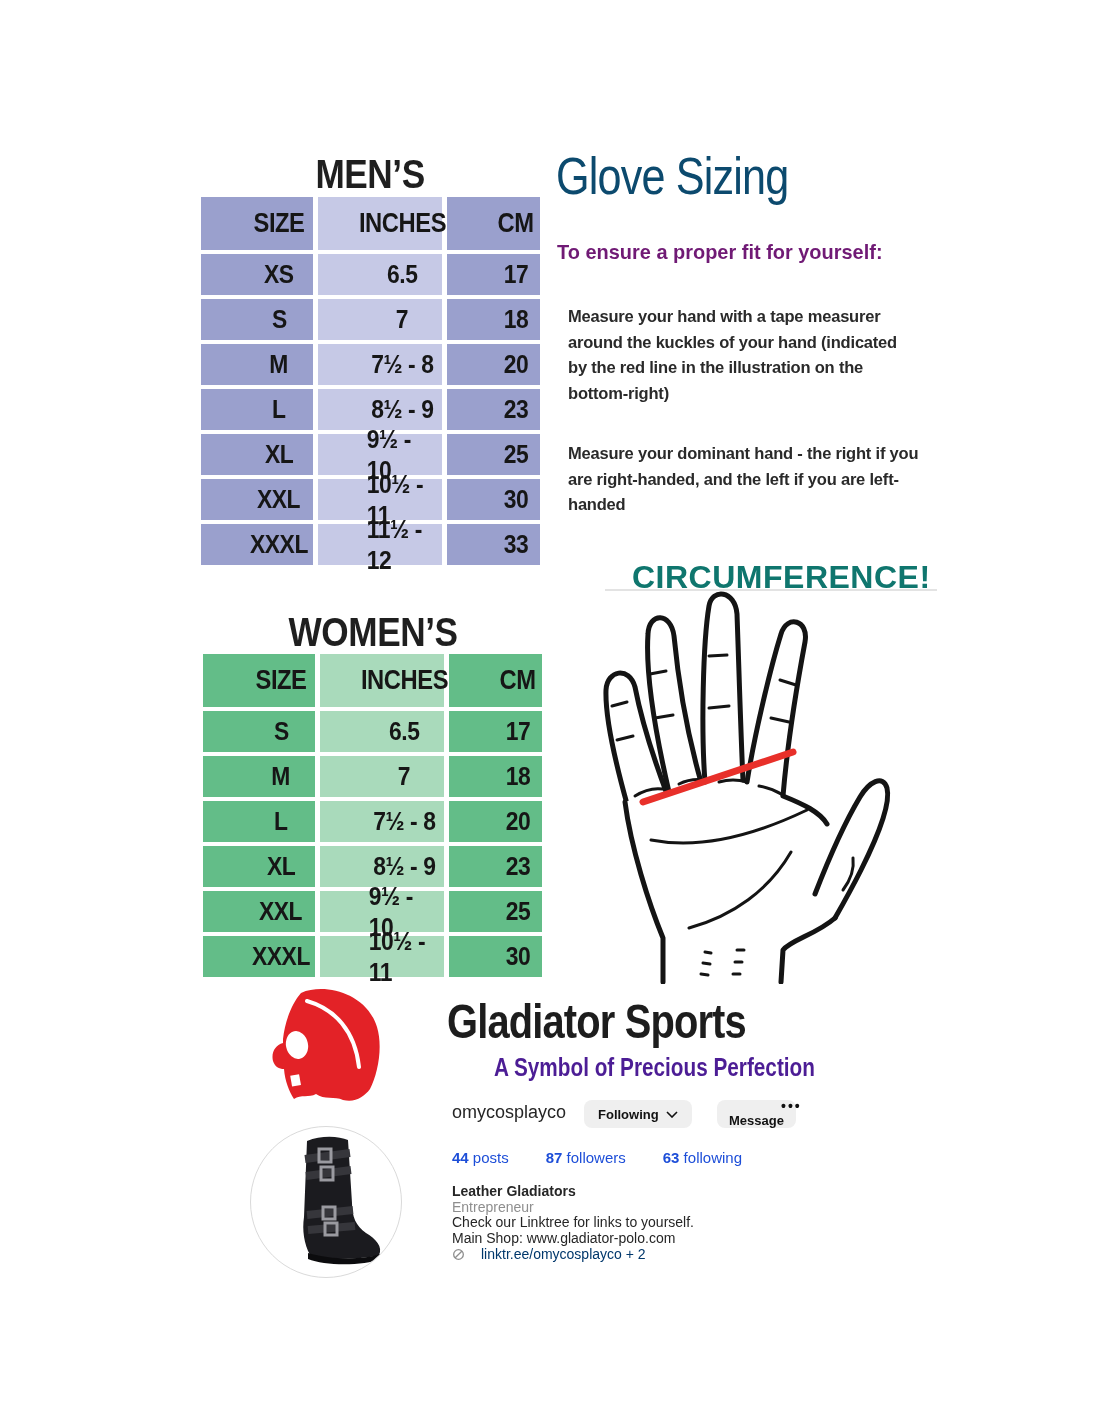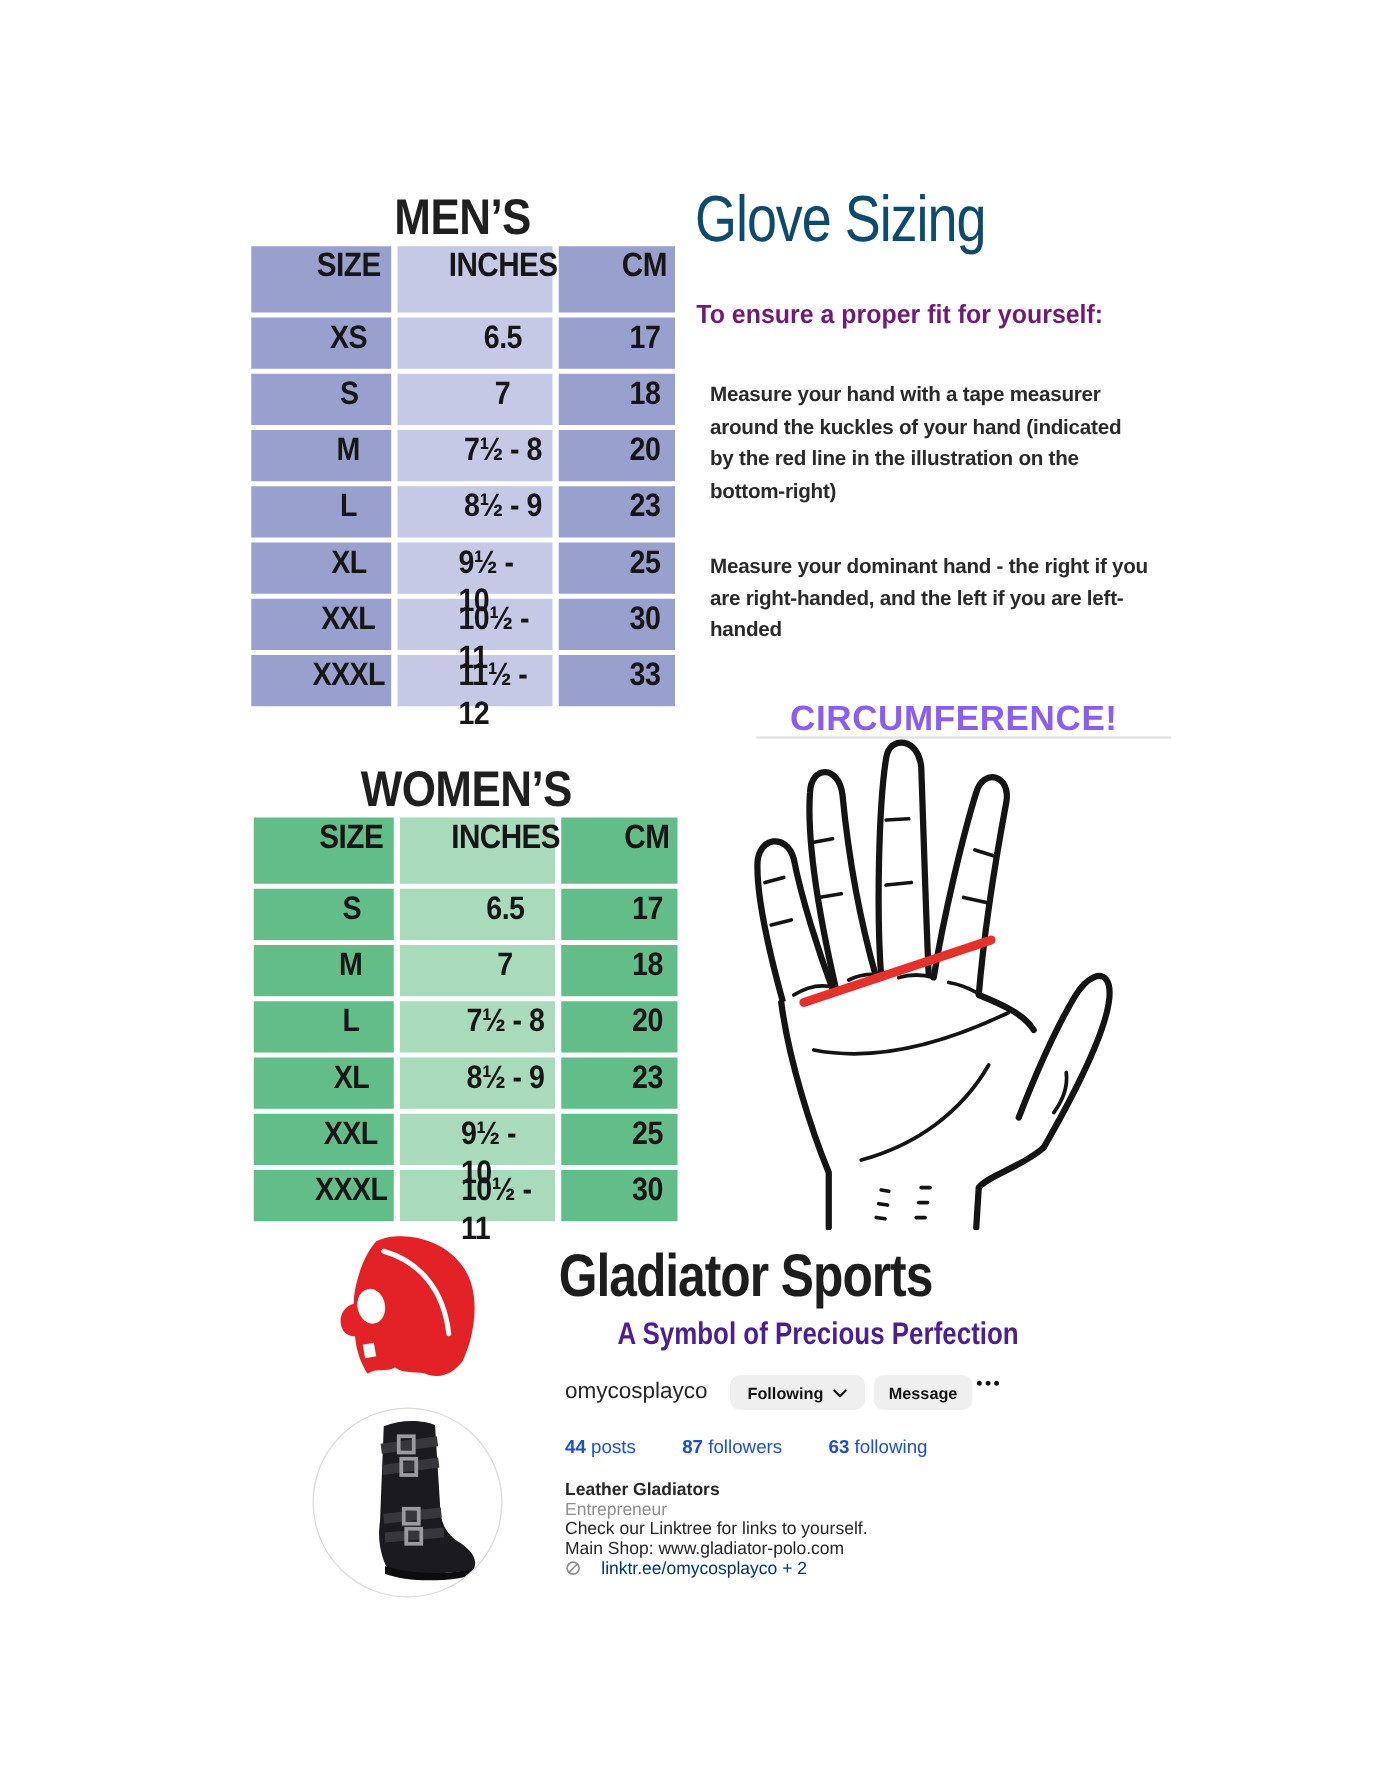--- a/index.html
+++ b/index.html
@@ -11,52 +11,52 @@
   .narrow{display:inline-block;transform:scaleX(0.88);transform-origin:center;}
   .narrow-l{display:inline-block;transform:scaleX(0.83);transform-origin:left center;}
 
   
   .table-title{position:absolute;text-align:center;font-size:40px;font-weight:700;color:#1f1f1f;letter-spacing:-0.5px;}
   #mens-title{left:201px;top:152px;width:339px;}
   #womens-title{left:203px;top:610px;width:341px;}
   .size-grid{position:absolute;display:grid;grid-template-columns:112px 124px 93px;column-gap:5px;row-gap:4px;}
   #mens-table{left:201px;top:197px;grid-template-rows:53px repeat(7,41px);}
   #womens-table{left:203px;top:654px;grid-template-rows:53px repeat(6,41px);}
-  .cell{display:flex;align-items:flex-start;justify-content:center;font-weight:700;font-size:26px;color:#161616;letter-spacing:-0.5px;padding-left:44px;}
+  .cell{display:flex;align-items:center;justify-content:center;font-weight:700;font-size:26px;color:#161616;letter-spacing:-0.5px;padding-left:44px;}
   .cell.hdr{font-size:27px;}
   .cell.dark{background:var(--c-dark);}
   .cell.light{background:var(--c-light);}
 
   
   #glove-title{left:556px;top:146px;margin:0;font-size:52px;font-weight:400;color:#0c4a6e;letter-spacing:-1px;white-space:nowrap;}
   #glove-intro{left:557px;top:240px;font-size:21px;font-weight:700;color:#701a75;white-space:nowrap;}
   #glove-intro .narrow-l{transform:scaleX(0.95);}
   .step{position:absolute;margin:0;font-size:16.5px;line-height:25.5px;font-weight:700;color:#2a2a2a;letter-spacing:-0.2px;}
   #step1{left:568px;top:304px;width:348px;}
   #step2{left:568px;top:441px;width:352px;}
 
   
-  #circ-label{left:632px;top:559px;font-size:28px;font-weight:700;color:#8b5cf6;letter-spacing:0.5px;white-space:nowrap;}
+  #circ-label{left:632px;top:559px;font-size:32px;font-weight:700;color:#0f766e;letter-spacing:0.5px;white-space:nowrap;}
   #circ-divider{left:605px;top:589px;width:332px;height:2px;background:#e3e3e3;}
   #hand-illustration{left:577px;top:590px;}
 
   
   #brand-logo{left:259px;top:985px;}
   #brand-name{left:447px;top:994px;font-size:48px;font-weight:700;color:#1d1d1d;letter-spacing:-1px;white-space:nowrap;}
   #brand-tagline{left:450px;top:1053px;font-size:25px;font-weight:700;color:#4c1d95;white-space:nowrap;margin-left:44px;}
 
   
   #avatar{left:250px;top:1126px;width:152px;height:152px;border-radius:50%;border:1px solid #dadada;
     background:#fff;display:flex;align-items:center;justify-content:center;overflow:hidden;box-sizing:border-box;}
   #username{left:452px;top:1102px;font-size:18px;color:#262626;}
   .pill{position:absolute;display:inline-flex;align-items:center;gap:7px;height:28px;padding:0 14px;
     background:#efefef;border:none;border-radius:8px;font-family:"Liberation Sans",sans-serif;
     font-size:13px;font-weight:600;color:#111;cursor:pointer;}
   #btn-following{left:584px;top:1100px;}
-  #btn-message{left:699px;top:1100px;padding:0 12px;}
+  #btn-message{left:717px;top:1100px;padding:0 12px;align-items:flex-end;}
   #more-options{left:781px;top:1098px;font-size:14px;font-weight:900;letter-spacing:2px;color:#111;cursor:pointer;}
   #stats{left:452px;top:1149px;font-size:15px;color:#1d4ed8;}
   #stats .stat{display:inline-block;margin-right:37px;}
   #stats b{font-weight:700;}
   #bio{left:452px;top:1184px;font-size:14px;line-height:15.5px;color:#262626;width:340px;}
   .bio-name{font-weight:700;}
   .bio-cat{color:#8e8e8e;}
   .bio-link{display:flex;align-items:center;gap:16px;color:#00376b;font-weight:500;margin-top:1px;cursor:pointer;}
 </style>
 </head>

